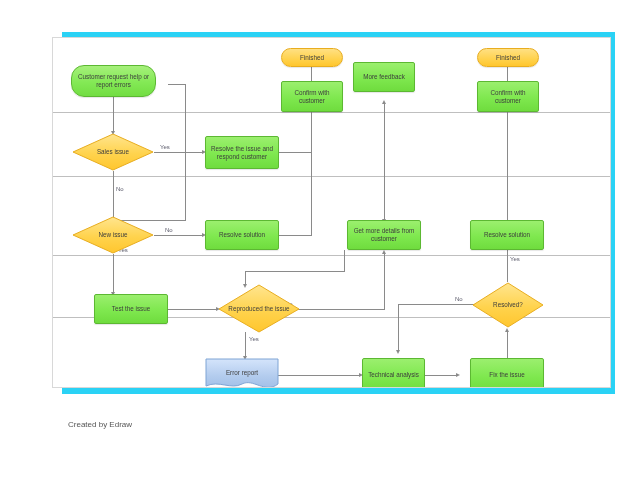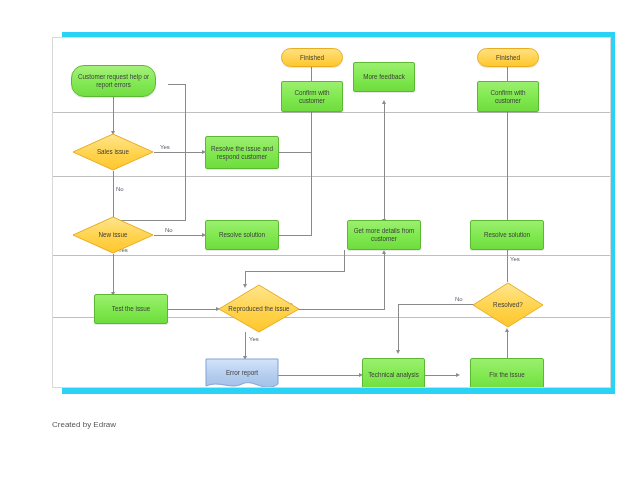--- a/index.html
+++ b/index.html
@@ -91,21 +91,21 @@
   .conn{position:absolute;background:#8a8a8a;z-index:2;}
   .hline{height:1px;}
   .vline{width:1px;}
   .arrow{position:absolute;width:0;height:0;z-index:3;}
   .arr-down{border-left:2.5px solid transparent;border-right:2.5px solid transparent;border-top:4px solid #8a8a8a;}
   .arr-up{border-left:2.5px solid transparent;border-right:2.5px solid transparent;border-bottom:4px solid #8a8a8a;}
   .arr-right{border-top:2.5px solid transparent;border-bottom:2.5px solid transparent;border-left:4px solid #8a8a8a;}
   .elab{position:absolute;font-size:6px;color:#5a5a6a;z-index:4;background:transparent;}
 
   .footer{
-    position:absolute;left:52px;top:420px;
+    position:absolute;left:68px;top:420px;
     font-size:8px;color:#555555;
   }
 </style>
 </head>
 <body>
 
 <div id="canvas">
 
   <div class="frame">
     <div class="title-bar">Software Service Cross-Functional Process</div>

